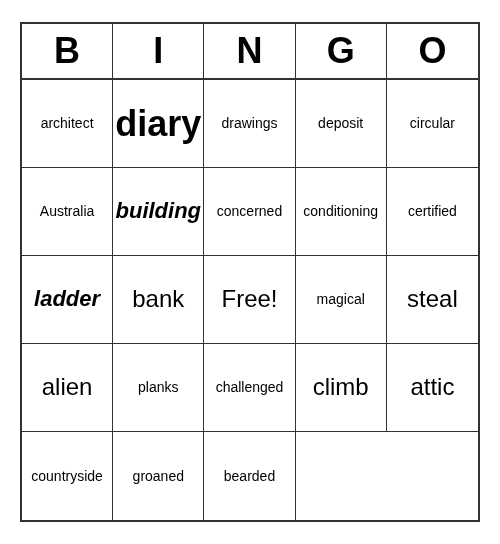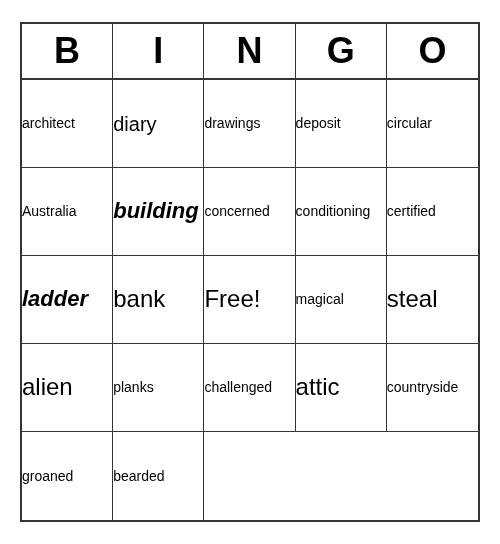--- a/index.html
+++ b/index.html
@@ -45,42 +45,42 @@
       display: grid;
       grid-template-columns: repeat(5, 1fr);
       grid-template-rows: repeat(5, 1fr);
     }
 
     .bingo-cell {
       border-right: 1px solid #333;
       border-bottom: 1px solid #333;
       display: flex;
       align-items: center;
-      justify-content: flex-start;
+      justify-content: center;
       text-align: center;
       padding: 6px 0;
       min-height: 88px;
     }
 
     .bingo-cell:nth-child(5n) {
       border-right: none;
     }
 
     .bingo-cell:nth-child(n+21) {
       border-bottom: none;
     }
 
     .bingo-cell span {
       font-size: 14px;
       line-height: 1.2;
     }
 
     .bingo-cell.large span {
-      font-size: 20px;
-      font-weight: normal;
+      font-size: 36px;
+      font-weight: bold;
     }
 
     .bingo-cell.medium span {
       font-size: 22px;
       font-weight: bold;
       font-style: italic;
     }
 
     .bingo-cell.xlarge span {
       font-size: 24px;
@@ -147,20 +147,23 @@
       <div class="bingo-cell xlarge">
         <span>alien</span>
       </div>
       <div class="bingo-cell">
         <span>planks</span>
       </div>
       <div class="bingo-cell">
         <span>challenged</span>
       </div>
       <div class="bingo-cell xlarge">
+        <span>climb</span>
+      </div>
+      <div class="bingo-cell xlarge">
         <span>attic</span>
       </div>
       <div class="bingo-cell">
         <span>countryside</span>
       </div>
       <div class="bingo-cell">
         <span>groaned</span>
       </div>
       <div class="bingo-cell">
         <span>bearded</span>

